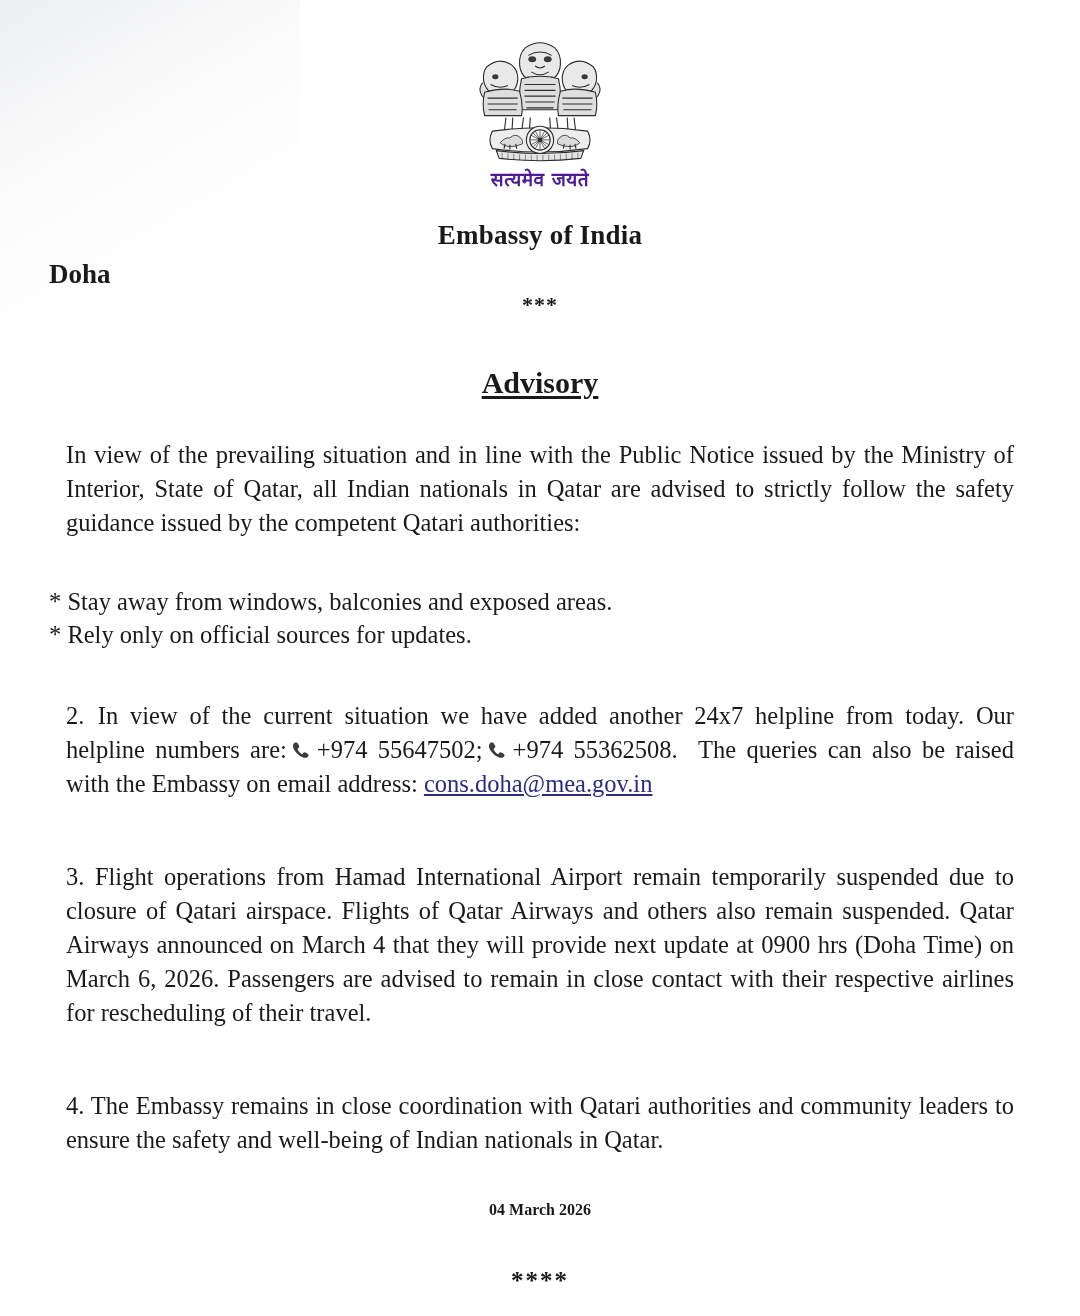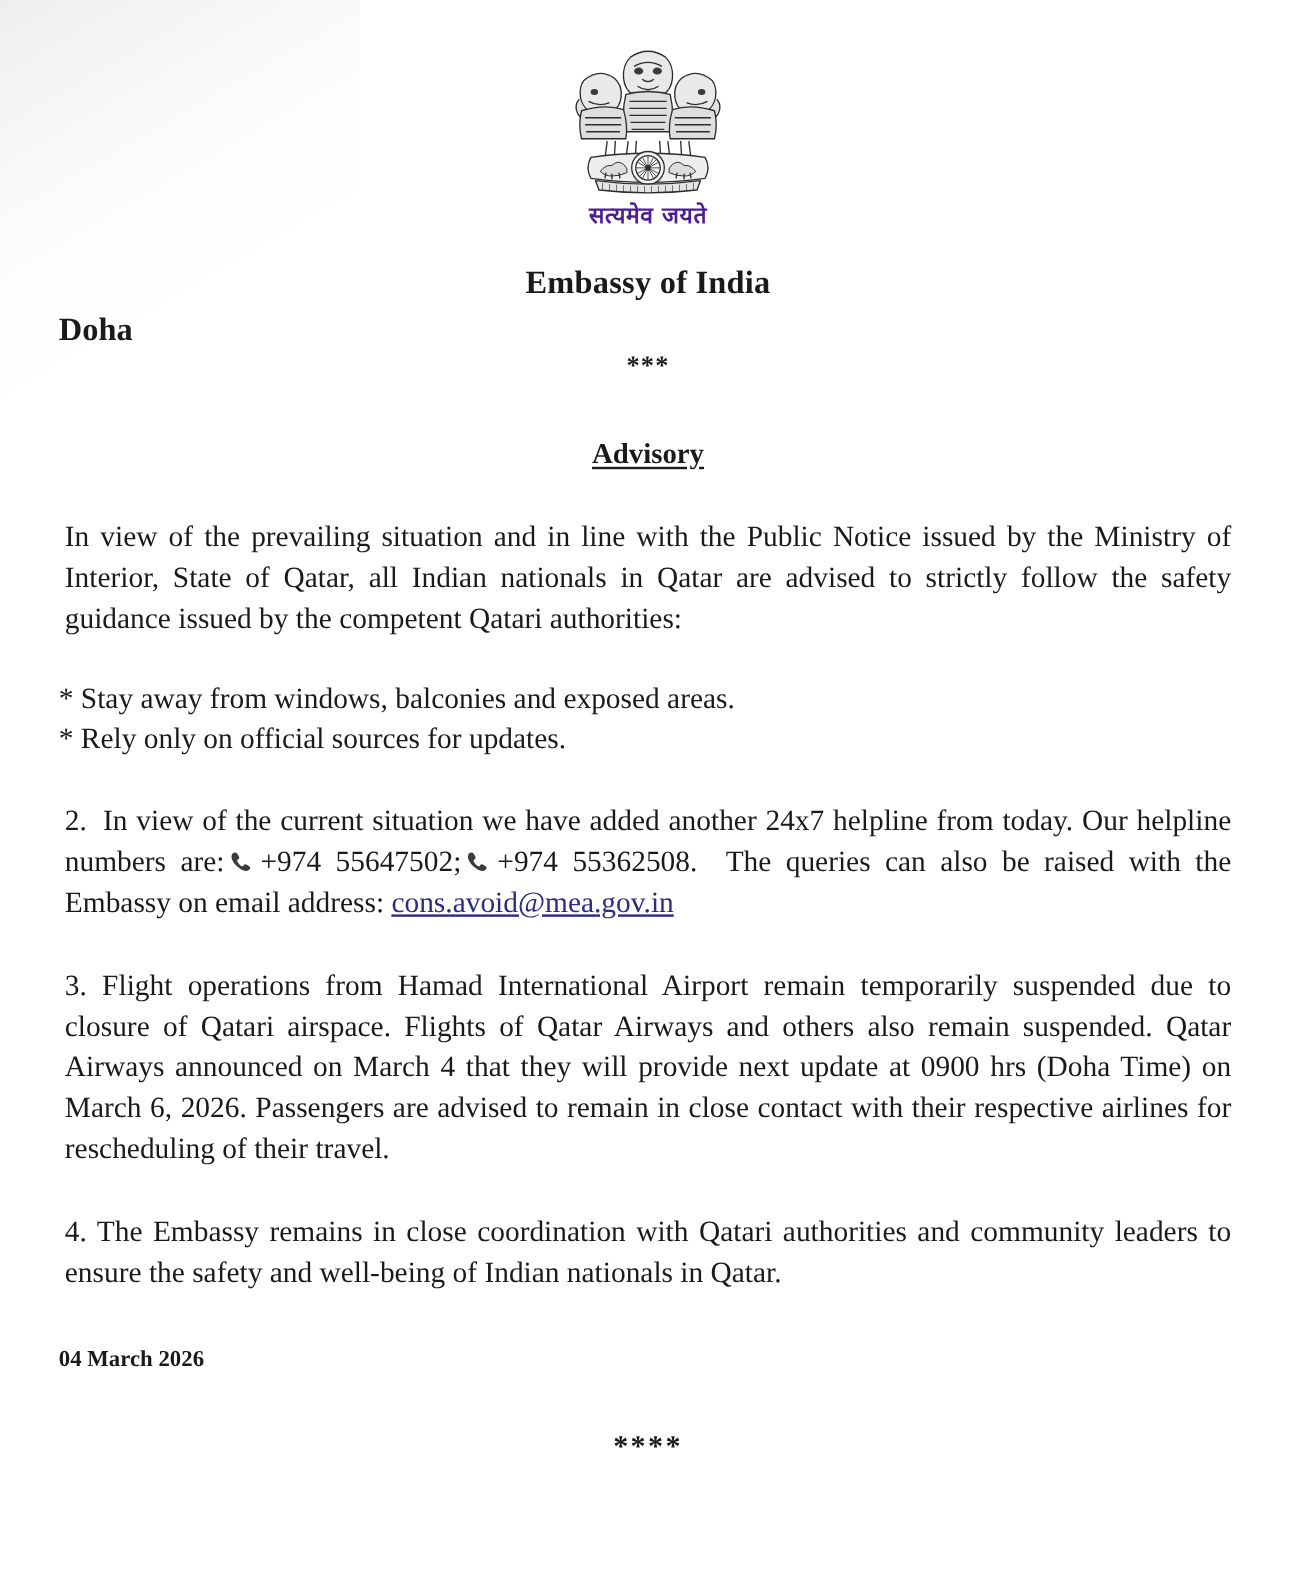--- a/index.html
+++ b/index.html
@@ -71,37 +71,37 @@
     font-size: 22px;
     font-weight: bold;
     letter-spacing: 1px;
     margin-top: 4px;
     line-height: 1;
   }
 
   
   .doc-title {
     text-align: center;
-    font-size: 24px;
+    font-size: 30px;
     font-weight: bold;
     text-decoration: underline;
     text-underline-offset: 3px;
     margin-top: 50px;
   }
 
   
   .body-block {
     margin-top: 38px;
   }
   p.para {
     font-size: 24.5px;
     line-height: 1.38;
     text-align: justify;
     text-justify: inter-word;
-    margin: 5px;
+    margin: 17px;
   }
   .gap-lg { height: 30px; }
   .gap-md { height: 26px; }
 
   ul.bullets {
     list-style: none;
     margin: 0;
     padding: 0;
   }
   ul.bullets li {
@@ -120,22 +120,22 @@
     margin: 0 4px 0 2px;
   }
 
   a.email-link {
     color: #2b2b82;
     text-decoration: underline;
     text-underline-offset: 2px;
   }
 
   .date-line {
-    text-align: left;
-    font-size: 19px;
+    text-align: center;
+    font-size: 16px;
     font-weight: bold;
     margin-top: 44px;
   }
   .stars-bottom {
     text-align: center;
     font-size: 25px;
     font-weight: bold;
     letter-spacing: 2px;
     margin-top: 48px;
   }
@@ -219,21 +219,21 @@
       <li>* Stay away from windows, balconies and exposed areas.</li>
       <li>* Rely only on official sources for updates.</li>
     </ul>
 
     <div class="gap-lg"></div>
 
     <p class="para"><span class="numlead">2.</span><span>In view of the current situation we have added another 24x7 helpline from today. Our helpline numbers are:</span><svg class="phone-icon" viewBox="0 0 24 24" aria-hidden="true">
           <path d="M6.2 2.6c-1 0-2 .7-2.5 1.7-.8 1.6-.6 3.6.4 5.6 1 2.1 2.7 4.2 4.8 6s4.3 3 6.3 3.4c1.9.4 3.5 0 4.4-1.1.6-.8.8-1.7.4-2.3-.3-.5-1-1-2.1-1.7-1.2-.7-2-1-2.6-.8-.5.2-.8.6-1.2 1.2-.3.5-.6.7-1 .6-.7-.1-1.9-1-3-2.2-1.1-1.2-1.8-2.4-1.8-3.1 0-.4.2-.7.7-1 .6-.4 1-.7 1.2-1.2.2-.6-.1-1.4-.9-2.6C8.4 3.8 8 3.1 7.4 2.8c-.3-.2-.7-.2-1.2-.2z" fill="#3c3c3c"></path>
         </svg><span>+974 55647502;</span><svg class="phone-icon" viewBox="0 0 24 24" aria-hidden="true">
           <path d="M6.2 2.6c-1 0-2 .7-2.5 1.7-.8 1.6-.6 3.6.4 5.6 1 2.1 2.7 4.2 4.8 6s4.3 3 6.3 3.4c1.9.4 3.5 0 4.4-1.1.6-.8.8-1.7.4-2.3-.3-.5-1-1-2.1-1.7-1.2-.7-2-1-2.6-.8-.5.2-.8.6-1.2 1.2-.3.5-.6.7-1 .6-.7-.1-1.9-1-3-2.2-1.1-1.2-1.8-2.4-1.8-3.1 0-.4.2-.7.7-1 .6-.4 1-.7 1.2-1.2.2-.6-.1-1.4-.9-2.6C8.4 3.8 8 3.1 7.4 2.8c-.3-.2-.7-.2-1.2-.2z" fill="#3c3c3c"></path>
-        </svg><span>+974 55362508.</span>&nbsp; <span>The queries can also be raised with the Embassy on email address:</span> <a class="email-link" href="#">cons.avoid@mea.gov.in</a></p>
+        </svg><span>+974 55362508.</span>&nbsp; <span>The queries can also be raised with the Embassy on email address:</span> <a class="email-link" href="#">cons.doha@mea.gov.in</a></p>
 
     <div class="gap-md"></div>
 
     <p class="para">3. Flight operations from Hamad International Airport remain temporarily suspended due to closure of Qatari airspace. Flights of Qatar Airways and others also remain suspended. Qatar Airways announced on March 4 that they will provide next update at 0900 hrs (Doha Time) on March 6, 2026. Passengers are advised to remain in close contact with their respective airlines for rescheduling of their travel.</p>
 
     <div class="gap-md"></div>
 
     <p class="para">4. The Embassy remains in close coordination with Qatari authorities and community leaders to ensure the safety and well-being of Indian nationals in Qatar.</p>
 
     <div class="date-line">04 March 2026</div>

